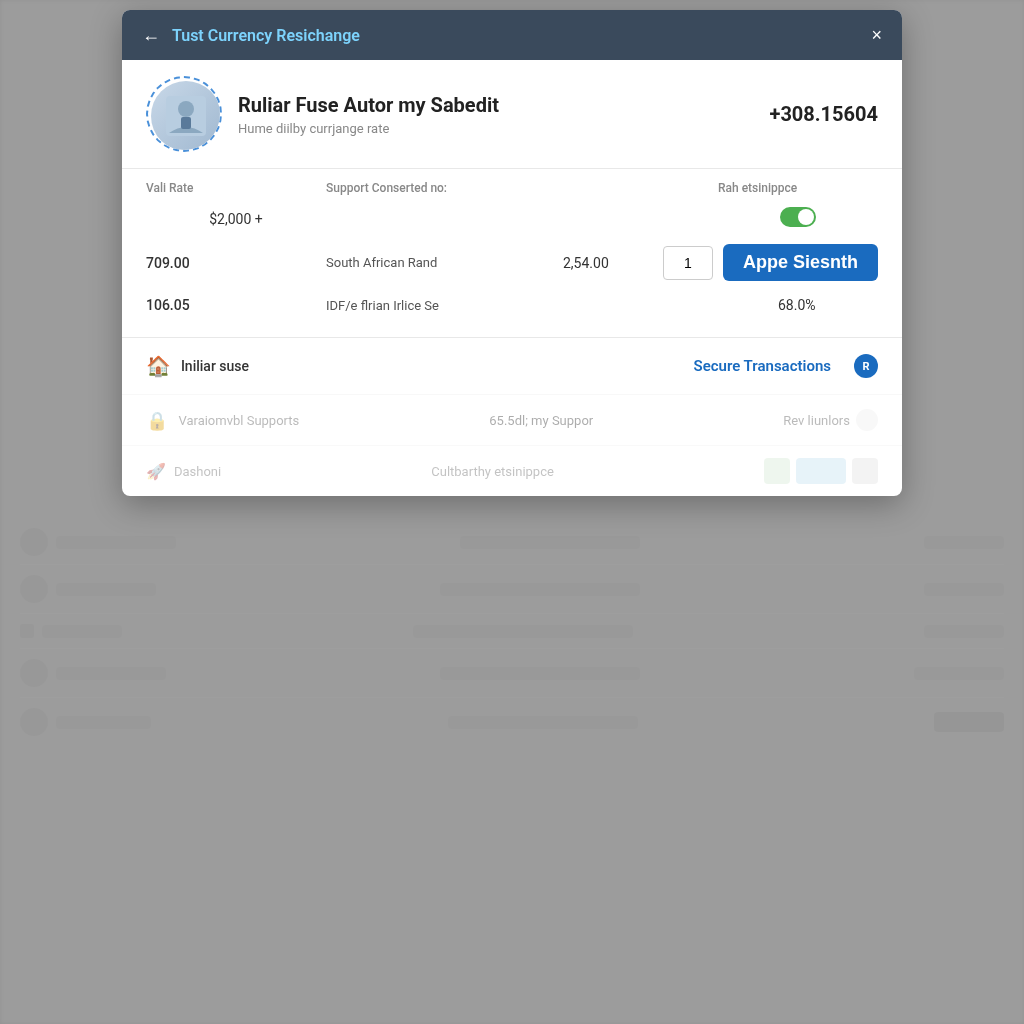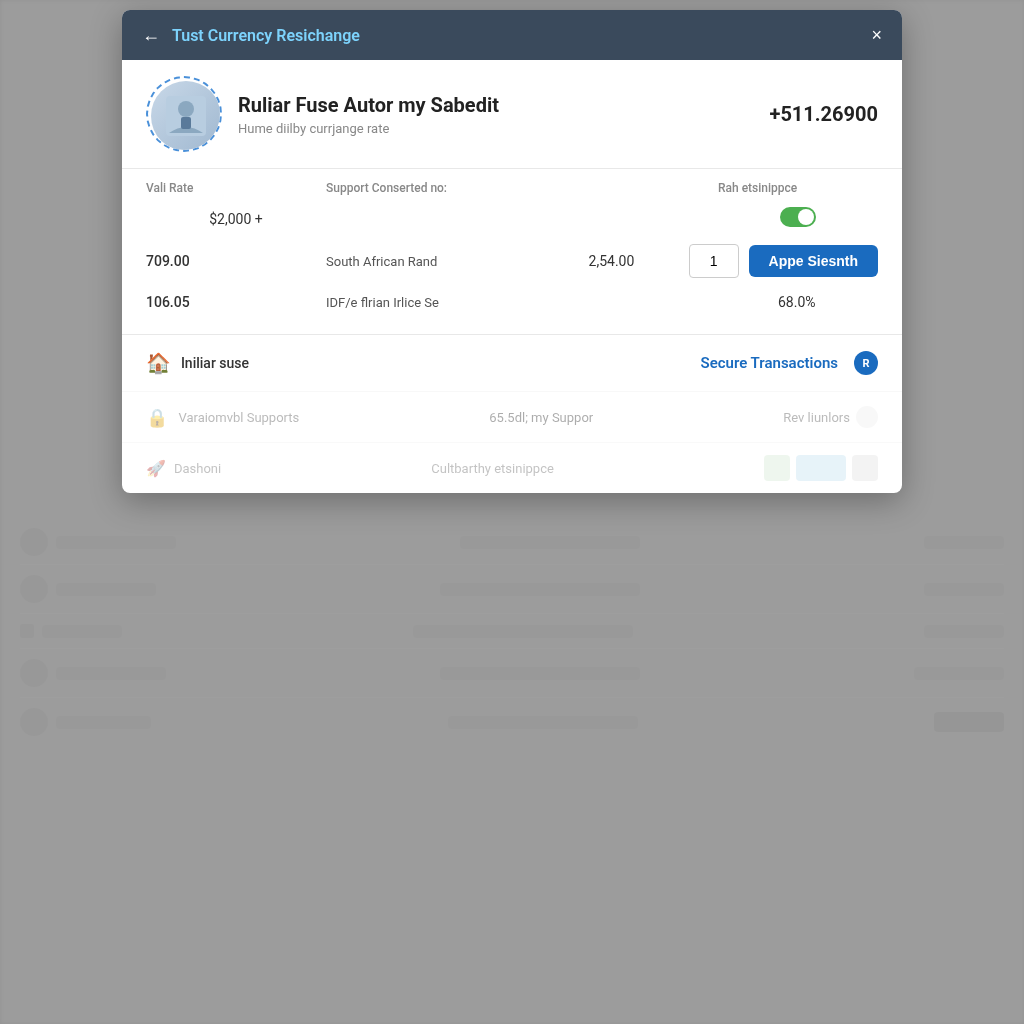--- a/index.html
+++ b/index.html
@@ -188,21 +188,21 @@
       text-align: center;
       font-size: 14px;
       margin-right: 10px;
     }
     .apply-btn {
       background: #1a6bbf;
       color: #fff;
       border: none;
       border-radius: 6px;
       padding: 8px 20px;
-      font-size: 14px;
+      font-size: 18px;
       font-weight: 600;
       cursor: pointer;
     }
 
     
     .info-section {
       padding: 16px 24px;
       display: flex;
       align-items: center;
       justify-content: space-between;
@@ -217,21 +217,21 @@
       color: #555;
     }
     .info-text {
       font-size: 14px;
       color: #333;
       font-weight: 500;
     }
     .secure-transactions {
       display: flex;
       align-items: center;
-      gap: 16px;
+      gap: 23px;
       color: #1a6bbf;
       font-size: 15px;
       font-weight: 600;
     }
     .secure-badge {
       width: 24px;
       height: 24px;
       background: #1a6bbf;
       border-radius: 50%;
       display: flex;
@@ -349,21 +349,21 @@
 
               <rect x="20" y="26" width="10" height="12" fill="#5a7a9a" rx="2"></rect>
             </svg>
           </div>
         </div>
         <div class="profile-info">
           <h2>Ruliar Fuse Autor my Sabedit</h2>
           <p>Hume diilby currjange rate</p>
         </div>
       </div>
-      <div class="profile-phone">+511.26900</div>
+      <div class="profile-phone">+308.15604</div>
     </div>
 
     <div class="table-section">
       <div class="table-header">
         <span class="col-rate">Vali Rate</span>
         <span class="col-support">Support Conserted no:</span>
         <span class="col-status">Rah etsinippce</span>
       </div>
       <div class="table-row-data">
         <span class="col-rate">$2,000 +</span>

